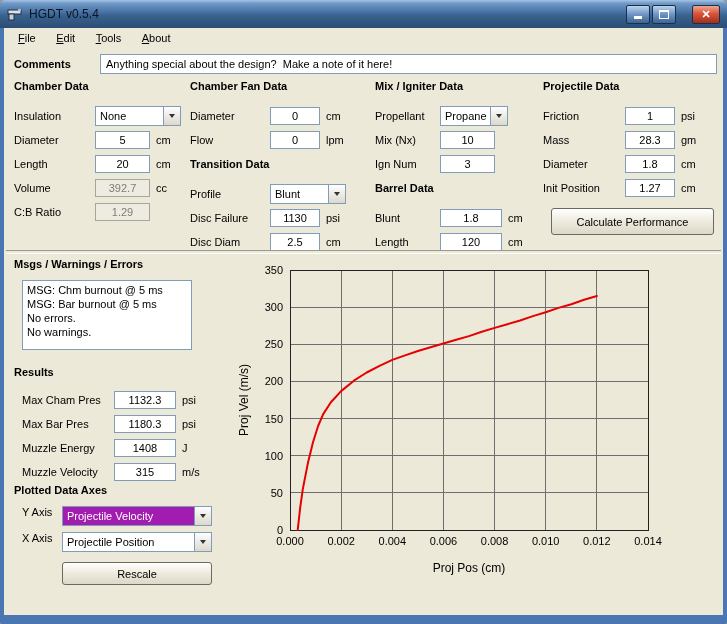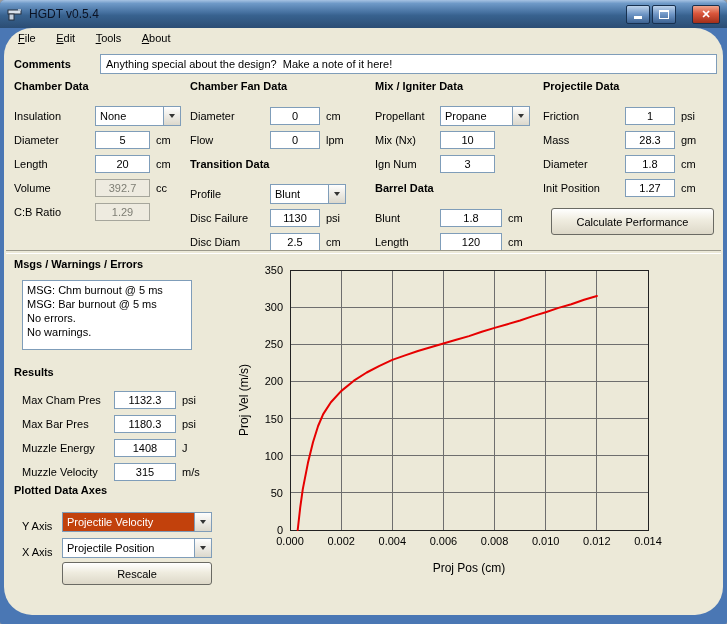--- a/index.html
+++ b/index.html
@@ -13,21 +13,21 @@
   .title-text{font-size:12px;color:#0b1324;margin-left:6px;flex:1;}
   .win-buttons{display:flex;gap:2px;align-items:center;}
   .win-btn{width:22px;height:17px;border:1px solid #17304f;border-radius:2px;
     background:linear-gradient(#bdd3ec,#6d94c4 50%,#3d6392);display:flex;align-items:center;justify-content:center;}
   .win-btn.close{width:26px;margin-left:14px;
     background:linear-gradient(#f0a68e,#d9553b 45%,#a22f1a);}
   .glyph-min{width:8px;height:3px;background:#fff;margin-top:7px;}
   .glyph-max{width:8px;height:6px;border:1px solid #fff;border-top-width:2px;}
   .glyph-close{color:#fff;font-size:11px;font-weight:bold;line-height:15px;}
   
-  .client{position:absolute;left:4px;top:28px;right:4px;bottom:9px;background:#ece9d8;overflow:hidden;border-radius:28px;}
+  .client{position:absolute;left:4px;top:28px;right:4px;bottom:9px;background:#ece9d8;overflow:hidden;}
   .menubar{position:absolute;left:0;top:0;right:0;height:22px;padding-left:6px;}
   .menu-item{display:inline-block;padding:4px 8px 3px;font-size:11px;color:#000;}
   .menu-item::first-letter{text-decoration:underline;}
   .group-title{font-weight:bold;font-size:11px;color:#000;}
   
   .comments-row{position:absolute;left:10px;top:26px;right:6px;height:22px;}
   .comments-row .group-title{position:absolute;left:0;top:4px;}
   .comments-input{position:absolute;left:86px;right:0;height:20px;box-sizing:border-box;
     border:1px solid #7f9db9;font-size:11px;padding:2px 5px;font-family:inherit;background:#fff;}
   
@@ -42,37 +42,37 @@
     box-sizing:border-box;padding:1px 2px;font-family:inherit;background:#fff;color:#000;}
   input.field.disabled{color:#7e7e74;background:#eeebe0;border-color:#a6a69c;}
   .iw50{width:50px}.iw55{width:55px}.iw62{width:62px}
   
   .combo{display:inline-flex;height:20px;border:1px solid #7f9db9;background:#fff;
     box-sizing:border-box;align-items:stretch;}
   .combo-text{flex:1;font-size:11px;padding:3px 4px 0;white-space:nowrap;overflow:hidden;}
   .combo-btn{width:16px;border-left:1px solid #7f9db9;
     background:linear-gradient(#fefefe,#dcd8cc);display:flex;align-items:center;justify-content:center;}
   .arrow{width:0;height:0;border-left:3px solid transparent;border-right:3px solid transparent;border-top:4px solid #333;}
-  .combo.focus .combo-text{background:#c2410c;color:#fff;}
+  .combo.focus .combo-text{background:#a21caf;color:#fff;}
   
   .btn{border:1px solid #6a6a63;border-radius:3px;font-family:inherit;
     background:linear-gradient(#ffffff,#efecdf 45%,#ddd8c8);font-size:11px;color:#000;}
   .calc-btn{width:163px;height:27px;margin-top:8px;margin-left:8px;}
   .rescale-btn{margin-left:48px;margin-top:4px;width:150px;height:23px;}
   
   .divider{position:absolute;left:2px;right:2px;top:222px;height:2px;
     border-top:1px solid #9c9a8c;border-bottom:1px solid #fff;}
   
   .left-lower{position:absolute;left:10px;top:230px;width:216px;}
   .left-lower .group-title{height:18px;margin-bottom:4px;}
   .listbox{margin-left:8px;width:170px;height:70px;border:1px solid #7f9db9;background:#fff;
     font-size:11px;line-height:14px;padding:2px 4px;box-sizing:border-box;overflow:hidden;}
   .mt16{margin-top:16px}.mt18{}
   .res-row{margin-left:8px;}
-  .axis-row{display:flex;align-items:flex-end;height:26px;margin-left:8px;}
+  .axis-row{display:flex;align-items:flex-start;height:26px;margin-left:8px;}
   
   .chart-wrap{position:absolute;left:224px;top:226px;}
   .tick{font:11px "Liberation Sans",sans-serif;fill:#000;}
   .axis-title{font:12px "Liberation Sans",sans-serif;fill:#000;}
   .grid{stroke:#6e6e6e;stroke-width:1;shape-rendering:crispEdges;}
   .frame{fill:none;stroke:#222;shape-rendering:crispEdges;}
 </style>
 </head>
 <body>
 
@@ -176,21 +176,21 @@
         <span class="lbl lw80">Disc Diam</span>
         <input class="field iw50" value="2.5" style="">
         <span class="unit">cm</span>
       </div>
     </div>
 
     <div class="col" style="left:371px;width:164px;">
       <div class="group-title">Mix / Igniter Data</div>
       <div class="row">
         <span class="lbl lw65">Propellant</span>
-        <span class="combo" style="width:90px">
+        <span class="combo" style="width:68px">
           <span class="combo-text">Propane</span>
           <span class="combo-btn">
               <span class="arrow"></span>
             </span>
         </span>
       </div>
       <div class="row">
         <span class="lbl lw65">Mix (Nx)</span>
         <input class="field iw55" value="10" style="">
       </div>

